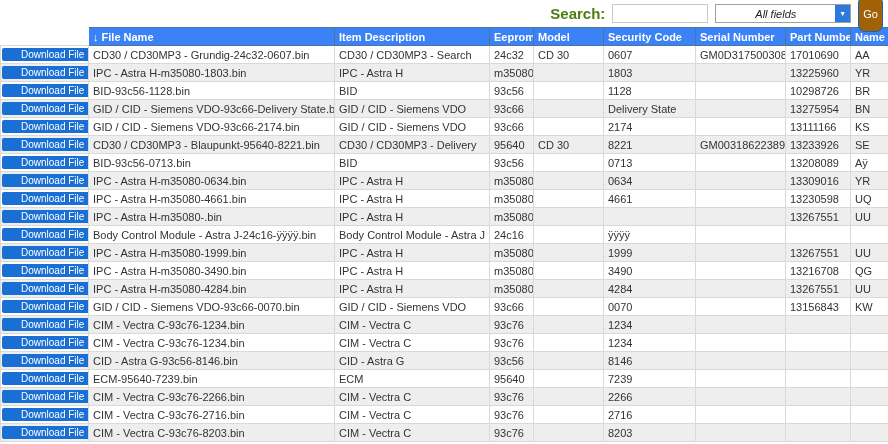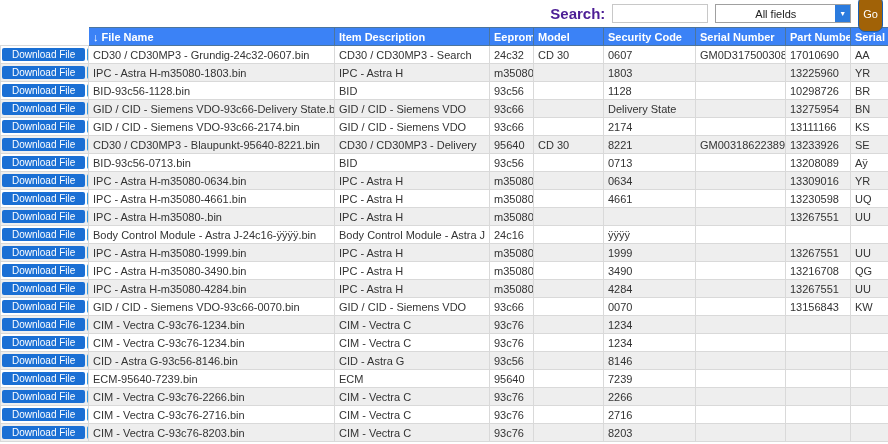--- a/index.html
+++ b/index.html
@@ -12,34 +12,35 @@
   }
   
   .search-bar {
     height:27px;
     display:flex;
     align-items:center;
     justify-content:flex-end;
     gap:7px;
     padding:3px 5px 3px 0;
   }
-  .search-label { font-weight:bold; font-size:15px; color:#4c1d95; }
+  .search-label { font-weight:bold; font-size:15px; color:#4d7c0f; }
   .search-input {
     width:96px; height:19px;
     border:1px solid #c8c8c8;
     font-family:"Liberation Sans", sans-serif;
     font-size:11px;
     padding:0 3px;
   }
   .select-box {
     width:136px; height:19px;
     border:1px solid #a0a0a0;
     background:#fff;
     display:flex; align-items:center;
     cursor:default;
+    font-style:italic;
   }
   .select-text { flex:1; text-align:center; font-size:11px; color:#222; }
   .select-arrow {
     width:15px; height:17px;
     background:#2b7bde; color:#fff;
     display:flex; align-items:center; justify-content:center;
     font-size:7px;
   }
   .go-button {
     min-width:24px; height:36px;
@@ -79,21 +80,21 @@
   }
   thead th.actions-header { background:#ffffff; border-color:#ffffff; border-bottom:1px solid #d9d9d9; }
   tbody tr.alt td { background:#eeeeee; }
   td.actions-cell { padding:0 1px; }
   .actions-wrap { display:flex; gap:2px; align-items:center; height:100%; }
   .btn-download {
     background:#1a6fd4; color:#fff;
     border:none; border-radius:2px;
     font-family:"Liberation Sans", sans-serif;
     font-size:10px;
-    padding:1px 10px;
+    padding:1px 19px;
     cursor:pointer;
     white-space:nowrap;
   }
   .btn-view {
     background:#3a9ce1; color:#fff;
     border:none; border-radius:2px;
     font-family:"Liberation Sans", sans-serif;
     font-size:10px;
     padding:1px 4px;
     cursor:pointer;
@@ -128,21 +129,21 @@
     <tr>
       <th class="actions-header"></th>
 
     <th>↓ File Name</th>
         <th>Item Description</th>
         <th>Eeprom</th>
         <th>Model</th>
         <th>Security Code</th>
         <th>Serial Number</th>
         <th>Part Number</th>
-        <th>Serial</th>
+        <th>Name</th>
       </tr>
   </thead>
   <tbody>
       <tr>
     <td class="actions-cell">
       <span class="actions-wrap">
         <button class="btn-download">Download File</button>
         <button class="btn-view">View</button>
       </span>
     </td>

